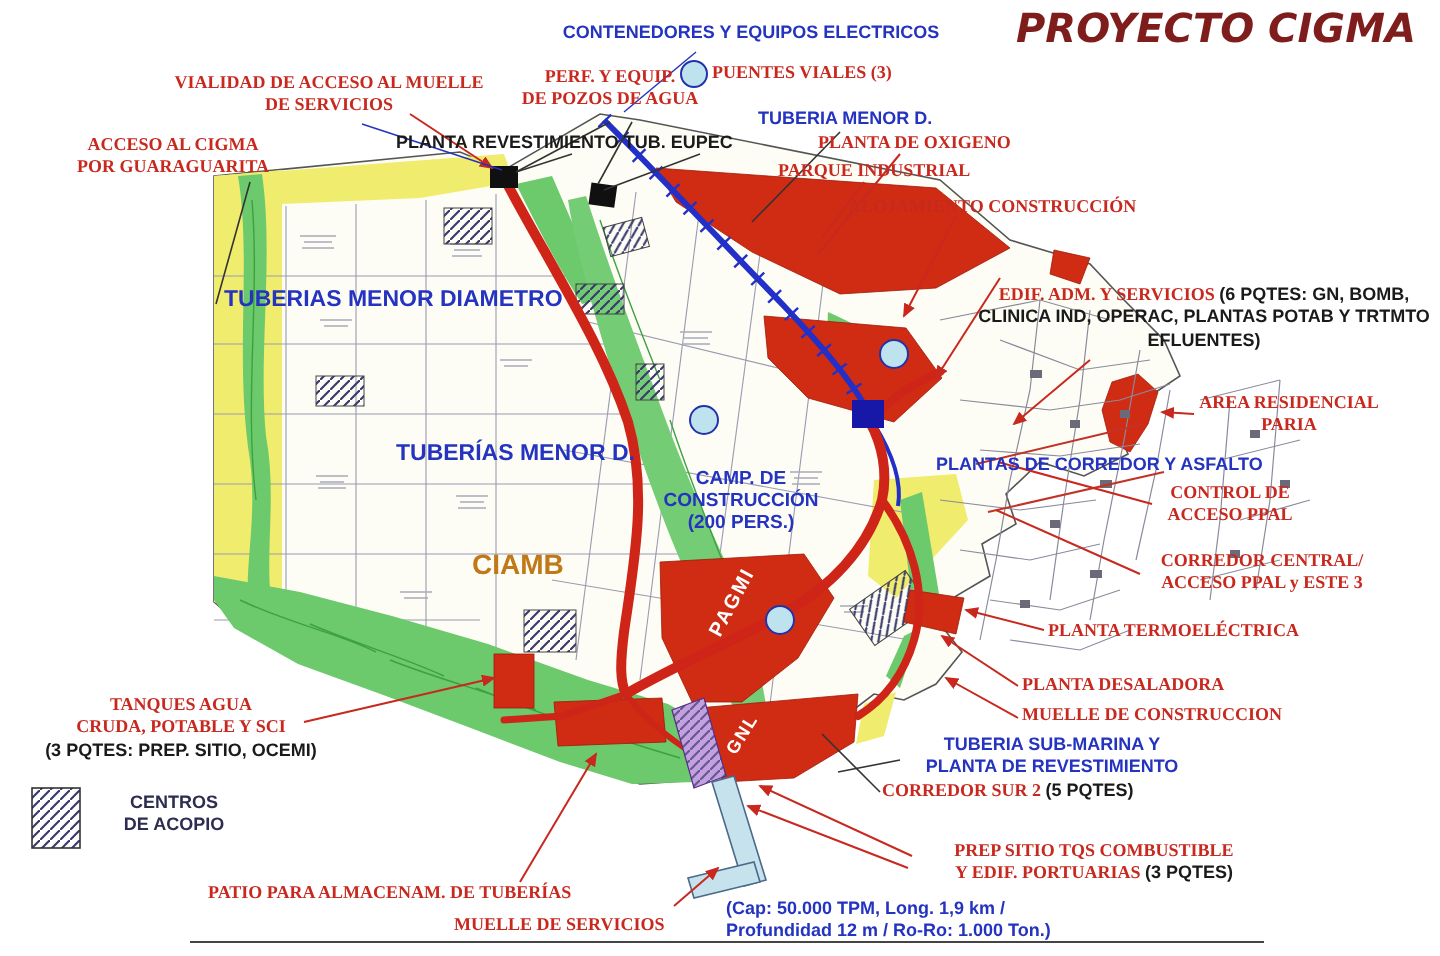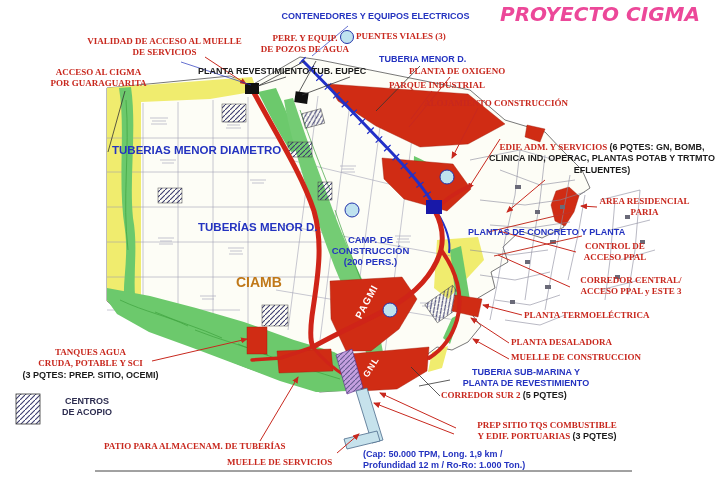--- a/index.html
+++ b/index.html
@@ -3,22 +3,22 @@
 <meta charset="utf-8">
 <style>
   html,body{margin:0;padding:0;background:#fff;}
   #stage{position:relative;width:720px;height:478px;background:#fff;overflow:hidden;
          font-family:"Liberation Sans",sans-serif;}
   svg{position:absolute;left:0;top:0;z-index:1;}
   .lbl{position:absolute;z-index:3;font:bold 9px/1.25 "Liberation Sans",sans-serif;
        white-space:pre-line;}
   .ctr{text-align:center;}
   .red{color:#c8281e;font-family:Liberation Serif, serif;} .blu{color:#2433c0;} .blk{color:#1a1a1a;} .dk{color:#2d2d50;}
-  .title{position:absolute;left:500px;top:2px;width:216px;z-index:3;
-         font:bold italic 20px "DejaVu Sans",sans-serif;color:#ec4899;}
+  .title{position:absolute;left:500px;top:2px;width:216px;text-align:center;z-index:3;
+         font:bold italic 20px "DejaVu Sans",sans-serif;color:#7f1d1d;}
   .mt{position:absolute;z-index:2;font-weight:bold;font-family:"Liberation Sans",sans-serif;}
   .mt-big{font-size:11.5px;color:#2433c0;white-space:nowrap;}
   .mt-camp{font-size:9.5px;color:#2433c0;white-space:pre-line;text-align:center;}
   .mt-ciamb{font-size:14px;color:#c07818;}
   .mt-rot{color:#ffffff;font-size:10px;letter-spacing:1px;white-space:nowrap;}
 </style>
 </head>
 <body>
 
 <div id="stage">
@@ -214,27 +214,27 @@
 <div class="lbl blu ctr" style="left:258px;top:11px;width:235px">CONTENEDORES Y EQUIPOS ELECTRICOS</div>
 <div class="lbl red" style="left:356px;top:31px">PUENTES VIALES (3)</div>
 <div class="lbl red ctr" style="left:252px;top:33px;width:106px">PERF. Y EQUIP.
 DE POZOS DE AGUA</div>
 <div class="lbl blu" style="left:379px;top:54px">TUBERIA MENOR D.</div>
 <div class="lbl blk" style="left:198px;top:66px">PLANTA REVESTIMIENTO TUB. EUPEC</div>
 <div class="lbl red" style="left:409px;top:66px">PLANTA DE OXIGENO</div>
 <div class="lbl red" style="left:389px;top:80px">PARQUE INDUSTRIAL</div>
 <div class="lbl red ctr" style="left:82px;top:36px;width:165px">VIALIDAD DE ACCESO AL MUELLE
 DE SERVICIOS</div>
-<div class="lbl red ctr" style="left:36px;top:67px;width:125px">ACCESO AL CIGMA
+<div class="lbl red ctr" style="left:24px;top:67px;width:125px">ACCESO AL CIGMA
 POR GUARAGUARITA</div>
 <div class="lbl red" style="left:424px;top:98px">ALOJAMIENTO CONSTRUCCIÓN</div>
 <div class="lbl ctr" style="left:487px;top:142px;width:230px"><span class="red">EDIF. ADM. Y SERVICIOS </span><span class="blk">(6 PQTES: GN, BOMB, CLINICA IND, OPERAC, PLANTAS POTAB Y TRTMTO EFLUENTES)</span></div>
 <div class="lbl red ctr" style="left:582px;top:196px;width:125px">AREA RESIDENCIAL
 PARIA</div>
-<div class="lbl blu" style="left:468px;top:227px">PLANTAS DE CONCRETO Y PLANTA</div>
+<div class="lbl blu" style="left:468px;top:227px">PLANTAS DE CORREDOR Y ASFALTO</div>
 <div class="lbl red ctr" style="left:560px;top:241px;width:110px">CONTROL DE
 ACCESO PPAL</div>
 <div class="lbl red ctr" style="left:556px;top:275px;width:150px">CORREDOR CENTRAL/
 ACCESO PPAL y ESTE 3</div>
 <div class="lbl red" style="left:524px;top:310px">PLANTA TERMOELÉCTRICA</div>
 <div class="lbl red" style="left:511px;top:337px">PLANTA DESALADORA</div>
 <div class="lbl red" style="left:511px;top:352px">MUELLE DE CONSTRUCCION</div>
 <div class="lbl blu ctr" style="left:446px;top:367px;width:160px">TUBERIA SUB-MARINA Y
 PLANTA DE REVESTIMIENTO</div>
 <div class="lbl" style="left:441px;top:390px"><span class="red">CORREDOR SUR 2 </span><span class="blk">(5 PQTES)</span></div>

